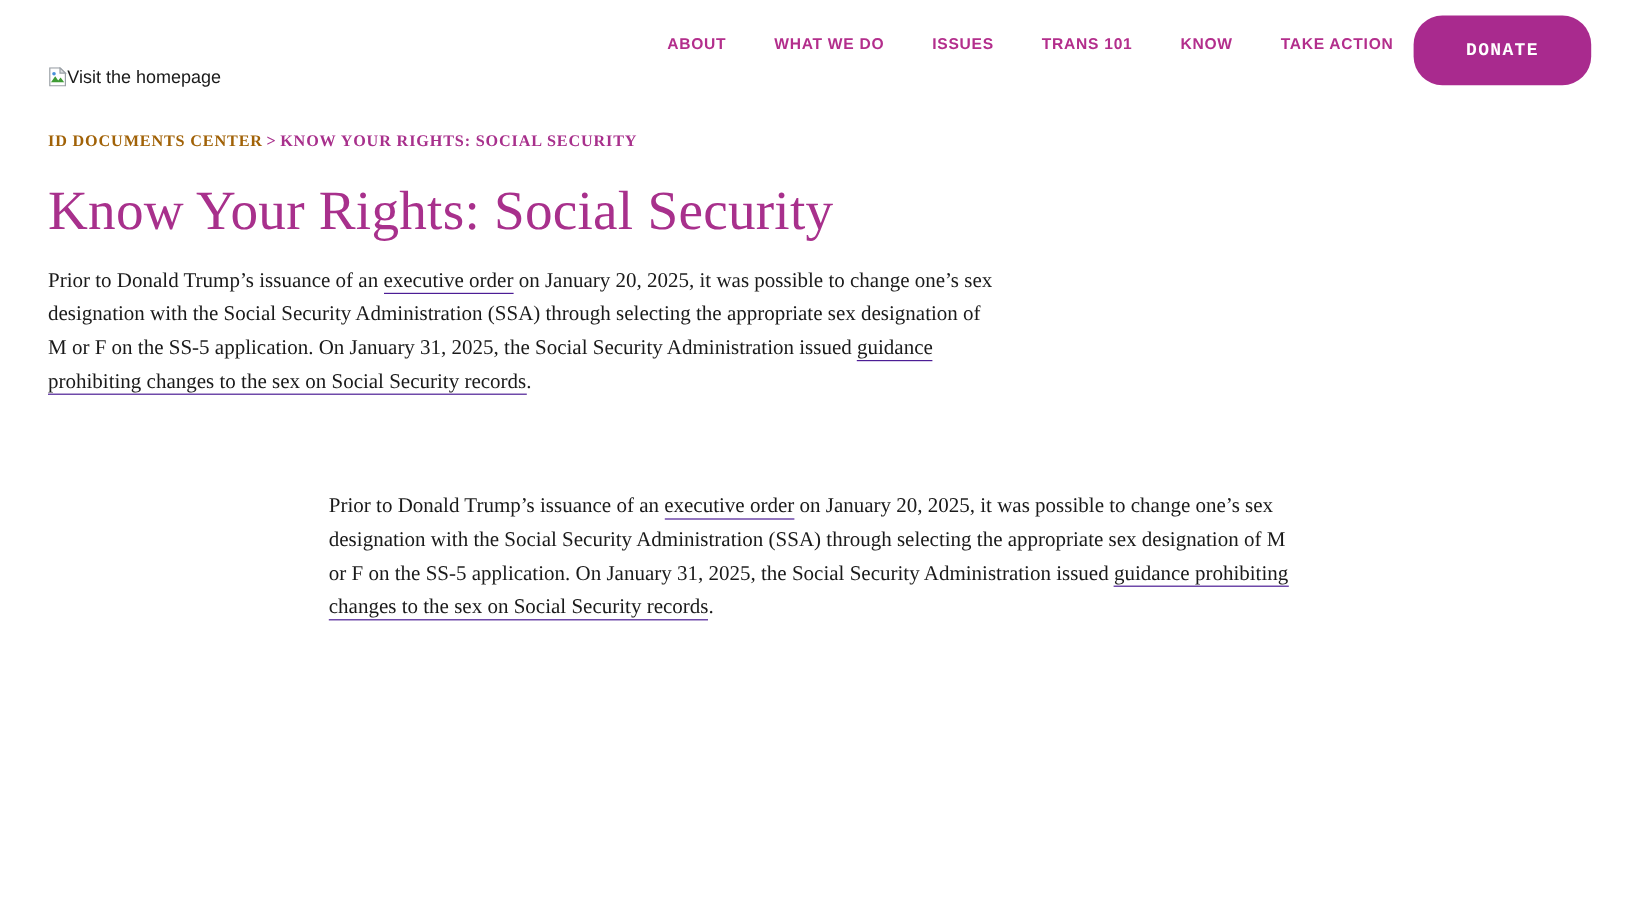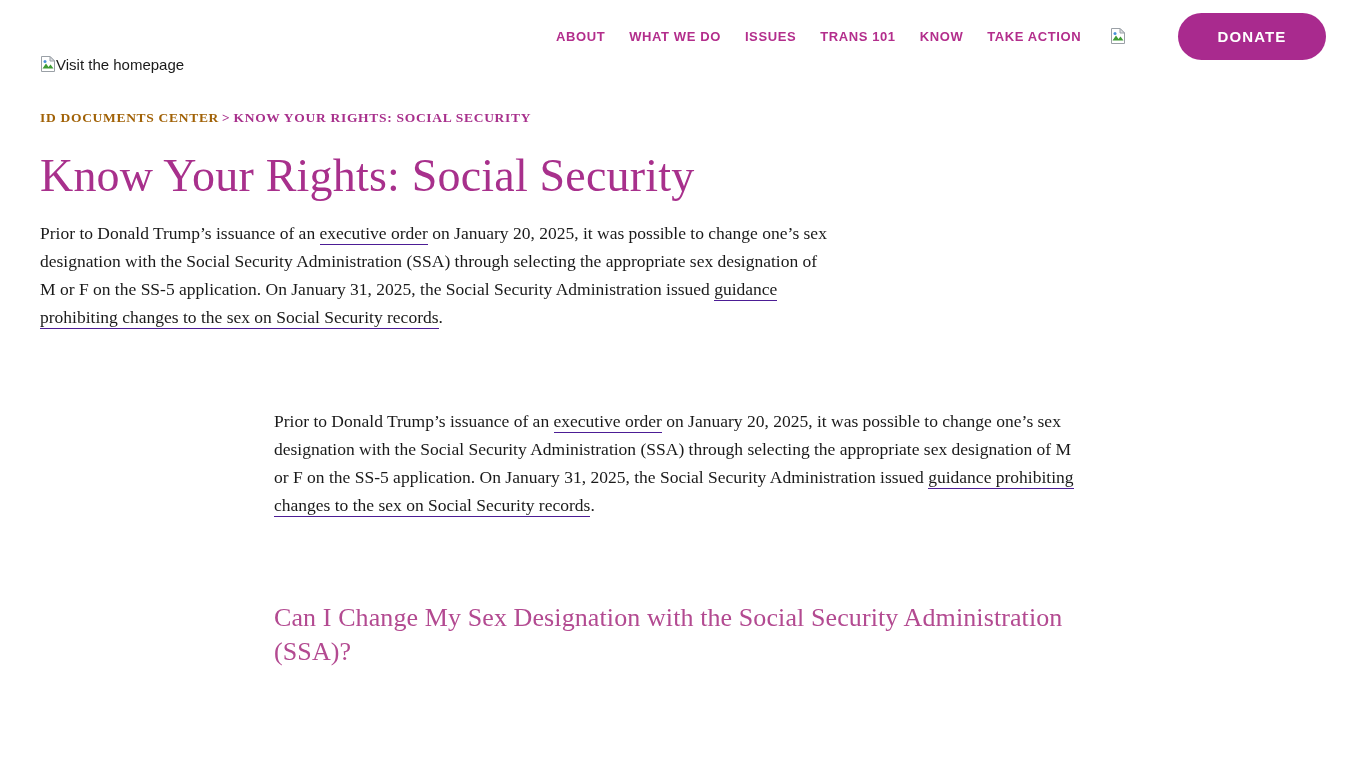--- a/index.html
+++ b/index.html
@@ -50,21 +50,21 @@
     white-space: nowrap;
   }
 
   .main-nav {
     position: absolute;
     left: 556px;
     top: 0;
     height: 72px;
     display: flex;
     align-items: center;
-    gap: 0;
+    gap: 16px;
   }
   .nav-link {
     font-family: "Liberation Sans", "DejaVu Sans", sans-serif;
     font-weight: bold;
     font-size: 13px;
     letter-spacing: 0.6px;
     color: #b32e8c;
     text-decoration: none;
     white-space: nowrap;
     padding: 6px 12px;
@@ -83,26 +83,26 @@
     border: 0;
     padding: 0;
     cursor: pointer;
   }
 
   .donate-btn {
     position: absolute;
     right: 40px;
     top: 13px;
     width: 148px;
-    height: 47px;
+    height: 58px;
     border-radius: 24px;
     background: #a92a8e;
     color: #ffffff;
     border: 0;
-    font-family: Liberation Sans, sans-serif;
+    font-family: Liberation Mono, monospace;
     font-weight: bold;
     font-size: 15px;
     letter-spacing: 1.1px;
     cursor: pointer;
     display: flex;
     align-items: center;
     justify-content: center;
   }
 
   
@@ -212,15 +212,14 @@
 <h1 class="page-title">Know Your Rights: Social Security</h1>
 
 <div class="intro-block">
   <p class="body-text"><span>Prior to Donald Trump’s issuance of an </span><a class="ilink" href="#">executive order</a><span> on January 20, 2025, it was possible to change one’s sex designation with the Social Security Administration (SSA) through selecting the appropriate sex designation of M or F on the SS-5 application. On January 31, 2025, the Social Security Administration issued </span><a class="ilink" href="#">guidance prohibiting changes to the sex on Social Security records</a><span>.</span></p>
 </div>
 
 <div class="content-column">
 
   <p class="body-text"><span>Prior to Donald Trump’s issuance of an </span><a class="ilink" href="#">executive order</a><span> on January 20, 2025, it was possible to change one’s sex designation with the Social Security Administration (SSA) through selecting the appropriate sex designation of M or F on the SS-5 application. On January 31, 2025, the Social Security Administration issued </span><a class="ilink" href="#">guidance prohibiting changes to the sex on Social Security records</a><span>.</span></p>
 
-  <h2 class="section-heading">Can I Change My Sex Designation with the Social Security Administration (SSA)?</h2>
 
 </div>
 
 </body></html>

